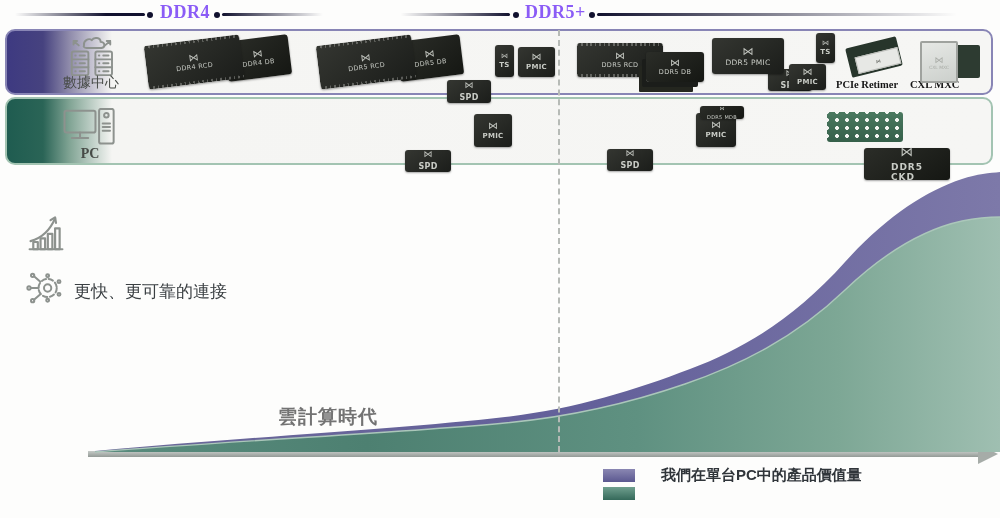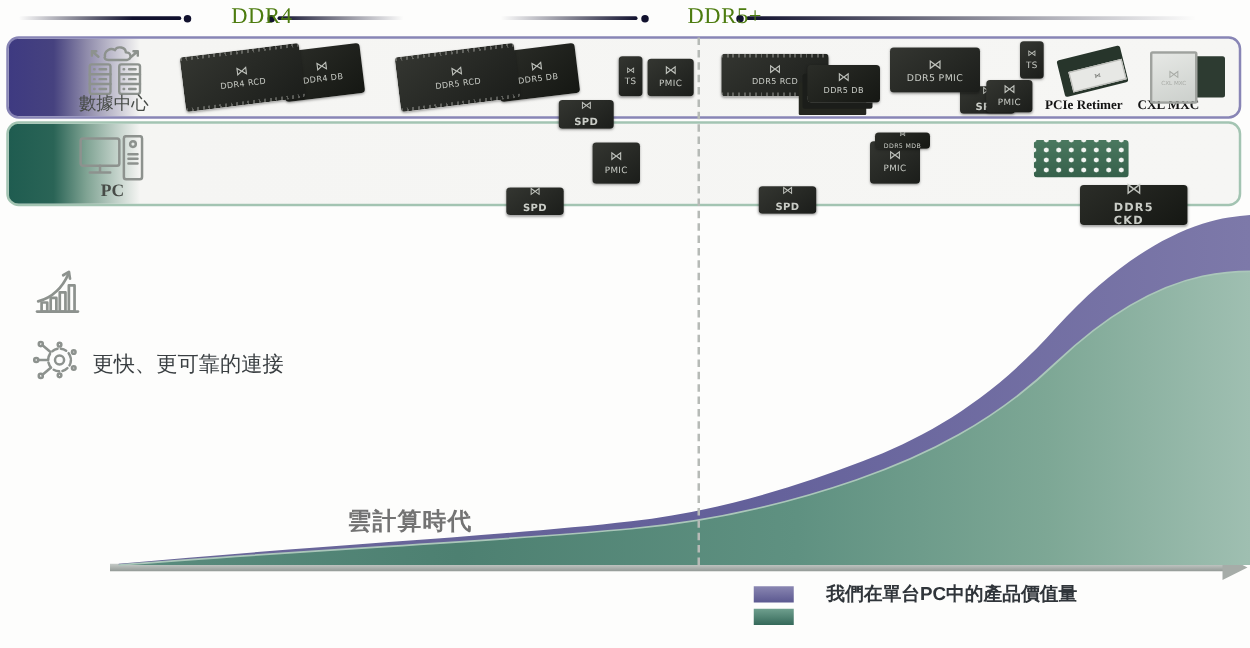--- a/index.html
+++ b/index.html
@@ -1,22 +1,22 @@
 <!DOCTYPE html>
 <html><head>
 <meta charset="utf-8">
 <style>
   html,body{margin:0;padding:0;background:#fdfdfc;}
   #stage{position:relative;width:1000px;height:518px;background:#fdfdfc;overflow:hidden;
          font-family:"Liberation Sans",sans-serif;}
   .abs{position:absolute;}
 
   
-  .tl-label{font-family:"Liberation Serif",serif;font-weight:normal;font-size:18px;color:#4d7c0f;
-            letter-spacing:.5px;z-index:4;margin-left:25px;}
+  .tl-label{font-family:"Liberation Serif",serif;font-weight:bold;font-size:18px;color:#8b5cf6;
+            letter-spacing:.5px;z-index:4;}
   .tl-line{height:3px;border-radius:2px;z-index:3;}
   .tl-dot{width:6px;height:6px;border-radius:50%;background:#11112e;z-index:3;}
 
   
   .band{border-radius:10px;z-index:1;}
   .band1{border:2px solid #8885b5;
          background:linear-gradient(90deg,#3e3a81 0px,#46427f 36px,#8e8aaa 62px,#f5f5f3 105px,#f6f6f4 100%);}
   .band2{border:2px solid #a3c4b2;
          background:linear-gradient(90deg,#1f5c50 0px,#2a6456 36px,#7fa393 62px,#f5f5f3 105px,#f6f6f4 100%);}
   .band-cap{font-family:"Liberation Serif",serif;font-size:14px;color:#474b47;text-align:center;z-index:4;}
@@ -31,21 +31,21 @@
       repeating-linear-gradient(90deg,rgba(205,205,200,.35) 0 1.5px,transparent 1.5px 4.5px),
       repeating-linear-gradient(90deg,rgba(205,205,200,.35) 0 1.5px,transparent 1.5px 4.5px),
       linear-gradient(145deg,#343631,#1b1d1a);
       background-size:100% 3px,100% 3px,100% 100%;
       background-position:top,bottom,center;background-repeat:no-repeat;}
   .clogo{font-size:10px;line-height:1;opacity:.95;}
   .clbl{font-size:6.5px;line-height:1.2;letter-spacing:.3px;white-space:nowrap;}
   .chip-row{flex-direction:column;gap:3px;margin-top:30px;}
   .chip-row .clogo{font-size:9px;}
   .chip-row .clbl{font-size:8px;font-weight:bold;}
-  .sq .clbl{font-size:7px;font-weight:normal;}
+  .sq .clbl{font-size:7px;font-weight:bold;}
   .stack3{box-shadow:-5px 6px 0 -1px #1b1d1a,-9px 12px 0 -2px #24261f,0 1px 2px rgba(0,0,0,.35);}
   .chip-cap{font-family:"Liberation Serif",serif;font-weight:bold;font-size:10.5px;color:#141414;
             text-align:left;z-index:4;}
 
   .pcie-base{position:absolute;width:52px;height:30px;background:#27352b;border-radius:2px;
              transform:rotate(-14deg);z-index:4;}
   .pcie-sticker{position:absolute;width:42px;height:15px;background:#e7e8e5;border:1px solid #bcbdb9;
              transform:rotate(-14deg);z-index:5;display:flex;align-items:center;justify-content:center;
              font-size:5px;color:#6b6d68;}
   .cxl-silver{position:absolute;width:34px;height:38px;background:linear-gradient(160deg,#e6e8e5,#ccd0cc);

